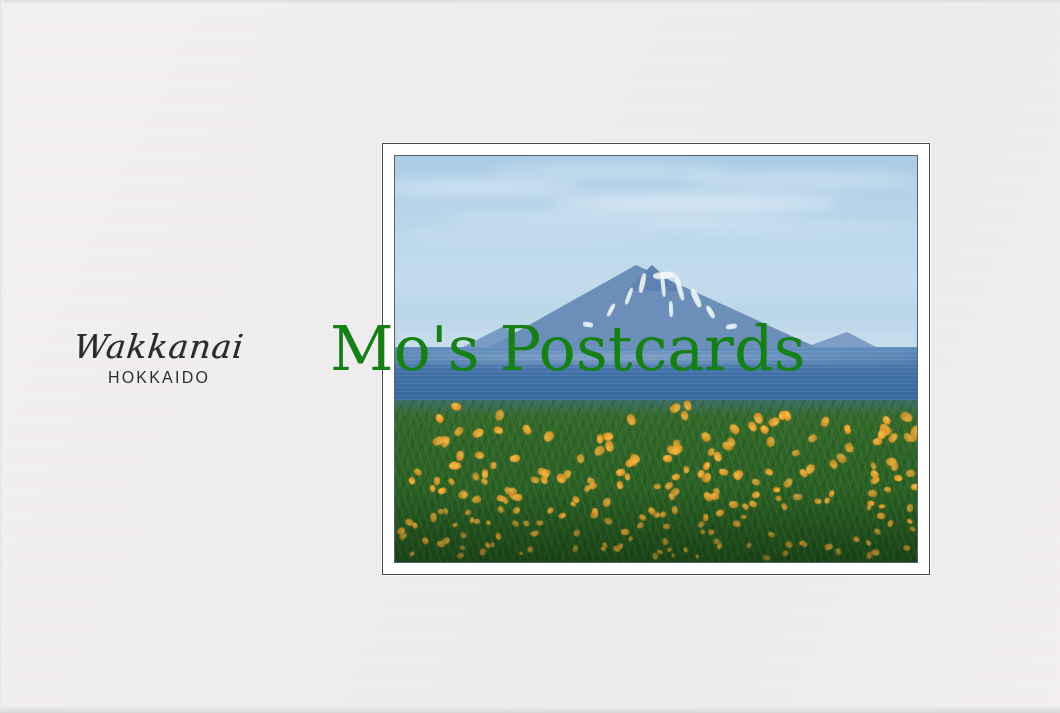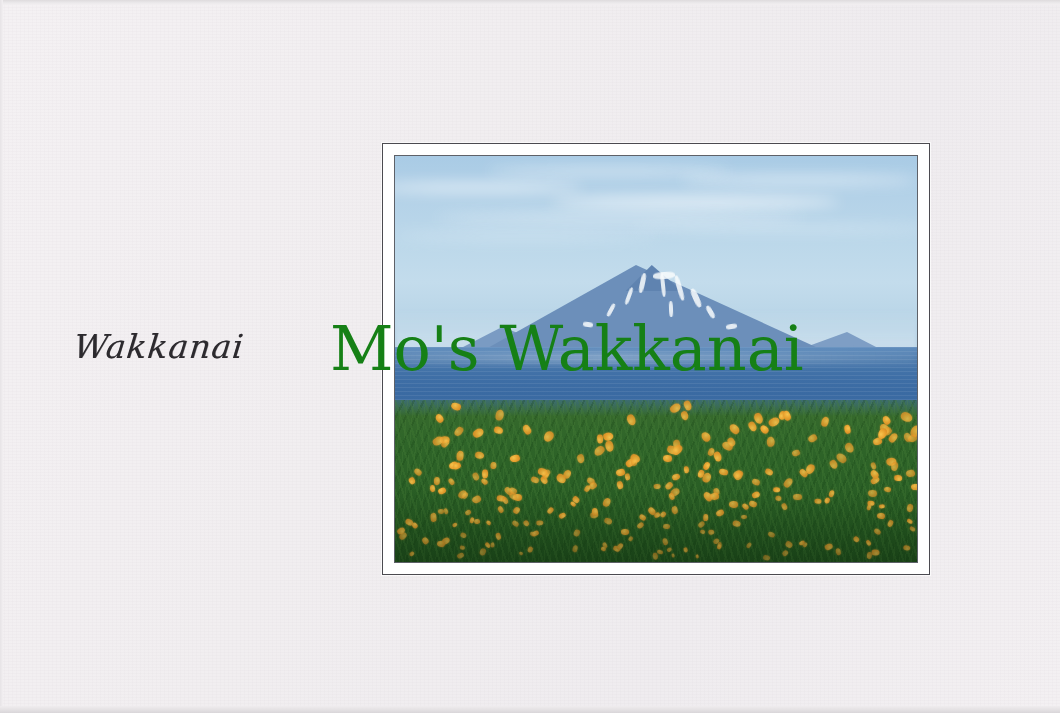--- a/index.html
+++ b/index.html
@@ -294,20 +294,21 @@
 <div class="postcard">
 
   <div class="paper-tint"></div>
   <div class="paper-noise"></div>
   <div class="scan-edge-top"></div>
   <div class="scan-edge-left"></div>
   <div class="scan-edge-bottom"></div>
 
   <div class="title-block">
     <div class="title-script">Wakkanai</div>
+    <div class="title-sub">HOKKAIDO</div>
   </div>
 
   <div class="photo-frame">
     <div class="photo">
 
       <div class="sky">
         <div class="cloud c1"></div>
         <div class="cloud c2"></div>
         <div class="cloud c3"></div>
         <div class="cloud c4"></div>
@@ -575,16 +576,16 @@
             <div class="blossom" style="left: 45.0204%; top: 36.5021%; width: 8.1px; height: 6px; transform: rotate(85deg); opacity: 0.75;"></div>
             <div class="blossom" style="left: 22.4402%; top: 74.7036%; width: 6.7px; height: 5px; transform: rotate(36deg); opacity: 0.74;"></div>
             <div class="blossom" style="left: 60.9923%; top: 33.0937%; width: 9.8px; height: 7.3px; transform: rotate(247deg); opacity: 0.95;"></div>
           </div>
         <div class="meadow-shade"></div>
       </div>
 
     </div>
   </div>
 
-  <div class="watermark">Mo's Wakkanai</div>
+  <div class="watermark">Mo's Postcards</div>
 
 
 </div>
 
 </body></html>

